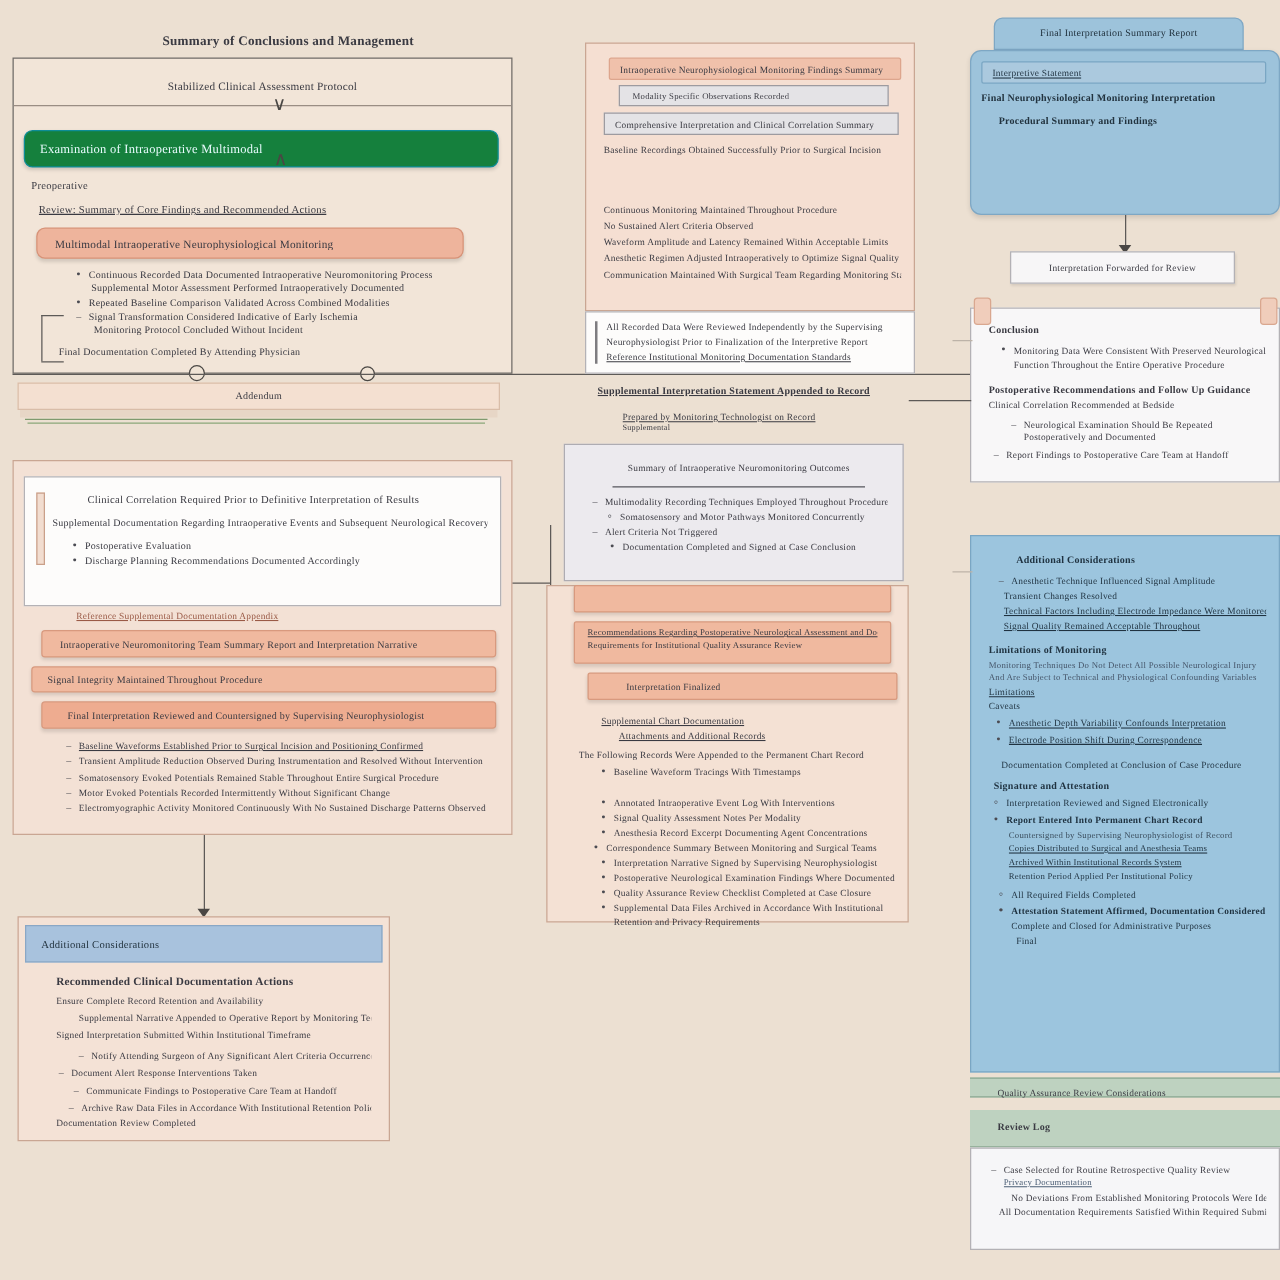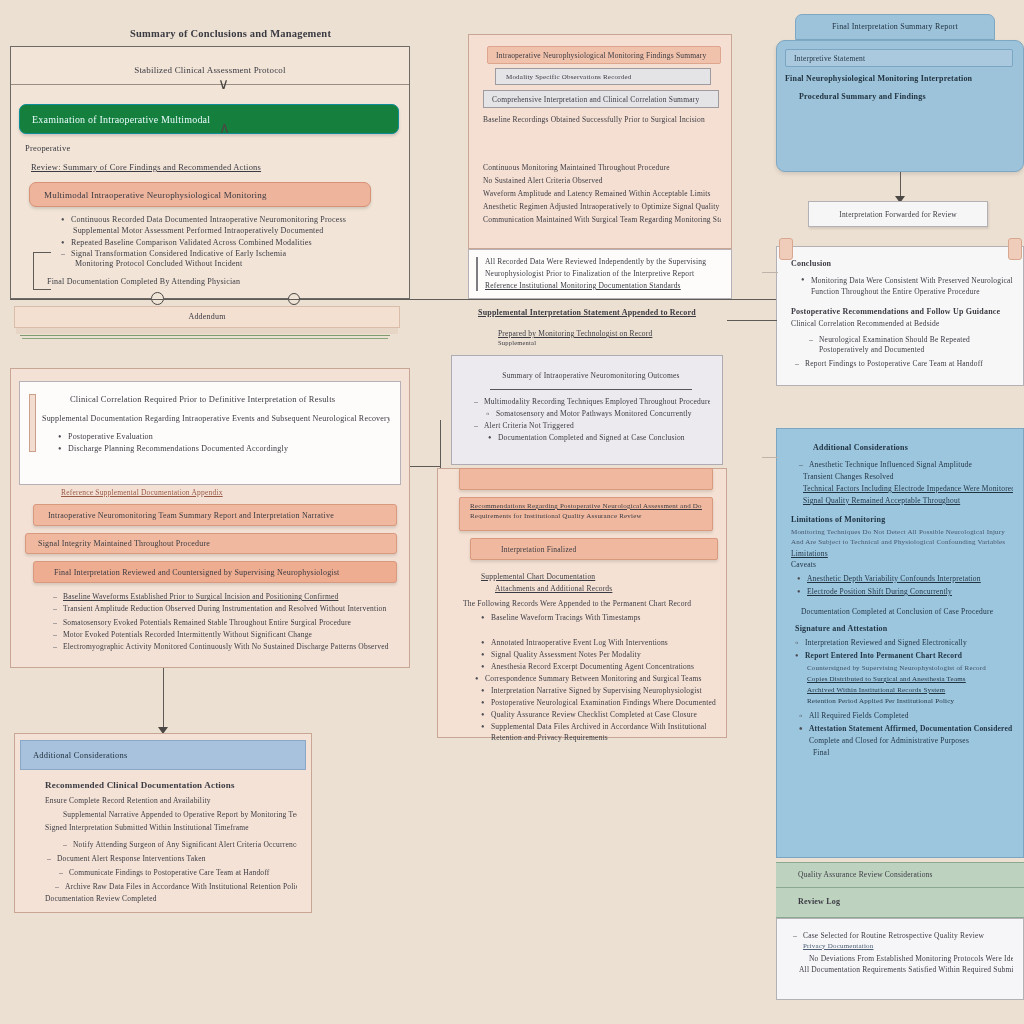--- a/index.html
+++ b/index.html
@@ -375,21 +375,21 @@
   <div class="ln vl" style="left:440px; top:420px; height:48px;"></div>
 
   <div class="panel" style="left:795px; top:14px; width:200px; height:26px;
               background:#9dc3db; border:1px solid #7ea7c4;
               border-radius:7px 7px 0 0; text-align:center;">
     <span class="tx" style="font-size:8px; padding-top:7px; color:#22333f;">Final Interpretation Summary Report</span>
   </div>
 
   <div class="panel blue-box" style="left:776px; top:40px; width:248px; height:132px; padding:8px 10px 0 8px;">
     <div class="bar blue-flat" style="height:18px; padding:0 8px; border-radius:2px; background:#abc9de;">
-      <span class="tx" style="font-size:7.5px;">Interpretive Statement</span>
+      <span class="tx" style="font-size:7.5px;text-decoration:underline;">Interpretive Statement</span>
     </div>
     <span class="tx b" style="font-size:8px; margin-top:7px;">Final Neurophysiological Monitoring Interpretation</span>
     <span class="tx b" style="font-size:8px; margin:9px 0 0 14px;">Procedural Summary and Findings</span>
   </div>
 
   <div class="ln vl" style="left:900px; top:172px; height:28px;"></div>
   <div class="arrow-d" style="left:895px; top:196px;"></div>
 
   <div class="panel" style="left:808px; top:201px; width:180px; height:26px;
               background:#f7f6f7; border:1px solid #b3b1b5; text-align:center;
@@ -439,21 +439,21 @@
     <span class="tx b" style="font-size:8px; margin-top:10px;">Limitations of Monitoring</span>
     <span class="tx" style="font-size:7px; margin-top:4px; color:#46566a;">Monitoring Techniques Do Not Detect All Possible Neurological Injury</span>
     <span class="tx" style="font-size:7px; margin-top:2px; color:#46566a;">And Are Subject to Technical and Physiological Confounding Variables</span>
     <span class="tx u" style="font-size:7.5px; margin-top:3px;">Limitations</span>
     <span class="tx" style="font-size:7.5px; margin-top:2px;">Caveats</span>
     <ul style="margin:5px 0 0 4px;">
       <li class="li" style="margin-bottom:4px;">
         <span class="tx u" style="font-size:7.5px;">Anesthetic Depth Variability Confounds Interpretation</span>
         </li>
       <li class="li">
-        <span class="tx u" style="font-size:7.5px;">Electrode Position Shift During Concurrently</span>
+        <span class="tx u" style="font-size:7.5px;">Electrode Position Shift During Correspondence</span>
         </li>
     </ul>
 
     <span class="tx" style="font-size:7.5px; margin:11px 0 0 10px;">Documentation Completed at Conclusion of Case Procedure</span>
     <span class="tx b" style="font-size:8px; margin:8px 0 0 4px;">Signature and Attestation</span>
     <ul style="margin:5px 0 0 2px;">
       <li class="li hollow" style="margin-bottom:4px;">
         <span class="tx" style="font-size:7.5px;">Interpretation Reviewed and Signed Electronically</span>
         </li>
       <li class="li">
@@ -475,21 +475,21 @@
         </li>
       <li style="margin:0 0 3px 12px;">
         <span class="tx" style="font-size:7.5px;">Complete and Closed for Administrative Purposes</span>
         </li>
       <li style="margin-left:16px;">
         <span class="tx" style="font-size:7.5px;">Final</span>
         </li>
     </ul>
   </div>
 
-  <div class="panel bar-green" style="left:776px; top:862px; width:248px; height:26px; padding:7px 0 0 22px;">
+  <div class="panel bar-green" style="left:776px; top:862px; width:248px; height:16px; padding:7px 0 0 22px;">
     <span class="tx" style="font-size:7.5px;">Quality Assurance Review Considerations</span>
   </div>
   <div class="panel bar-green" style="left:776px; top:888px; width:248px; height:30px; padding:9px 0 0 22px;
               border-top:none;">
     <span class="tx b" style="font-size:8px;">Review Log</span>
   </div>
 
   <div class="panel" style="left:776px; top:918px; width:248px; height:82px;
               background:#f6f6f8; border:1px solid #b3b1b5; padding:12px 10px 0 14px;">
     <ul>

